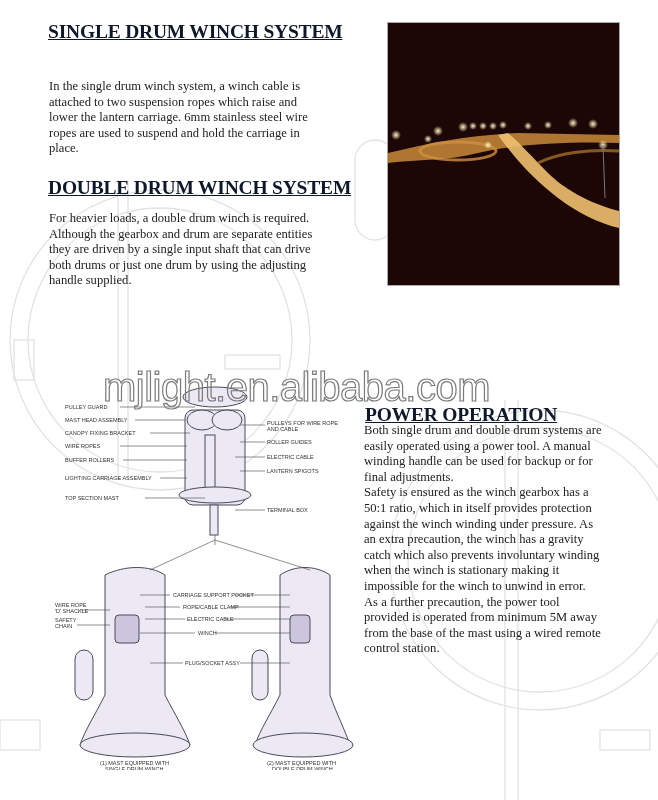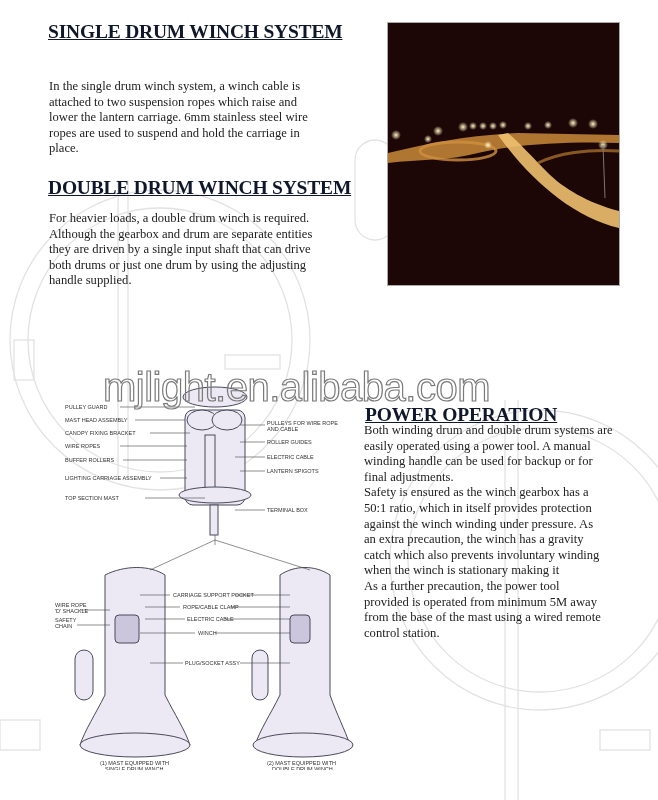--- a/index.html
+++ b/index.html
@@ -84,30 +84,31 @@
         <circle cx="215" cy="122" r="5"></circle>
       <circle cx="40" cy="116" r="4"></circle>
         <circle cx="100" cy="122" r="4"></circle>
     </g>
     <line x1="215" y1="122" x2="217" y2="175" stroke="#777" stroke-width="1"></line>
   </svg>
 </div>
 
 <h2 class="h" style="left:365px;top:404px;">POWER OPERATION</h2>
 <div class="p" style="left:364px;top:423px;">
-  <div>Both winding drum and double drum systems are</div>
+  <div>Both single drum and double drum systems are</div>
   <div>easily operated using a power tool. A manual</div>
   <div>winding handle can be used for backup or for</div>
   <div>final adjustments.</div>
   <div>Safety is ensured as the winch gearbox has a</div>
   <div>50:1 ratio, which in itself provides protection</div>
   <div>against the winch winding under pressure. As</div>
   <div>an extra precaution, the winch has a gravity</div>
   <div>catch which also prevents involuntary winding</div>
   <div>when the winch is stationary making it</div>
+  <div>impossible for the winch to unwind in error.</div>
   <div>As a further precaution, the power tool</div>
   <div>provided is operated from minimum 5M away</div>
   <div>from the base of the mast using a wired remote</div>
   <div>control station.</div>
 </div>
 
 <svg class="diagram" viewBox="0 0 300 385">
   <g fill="#ece8f4" stroke="#4a4a5a" stroke-width="1">
 
     <ellipse cx="160" cy="12" rx="32" ry="10"></ellipse>

